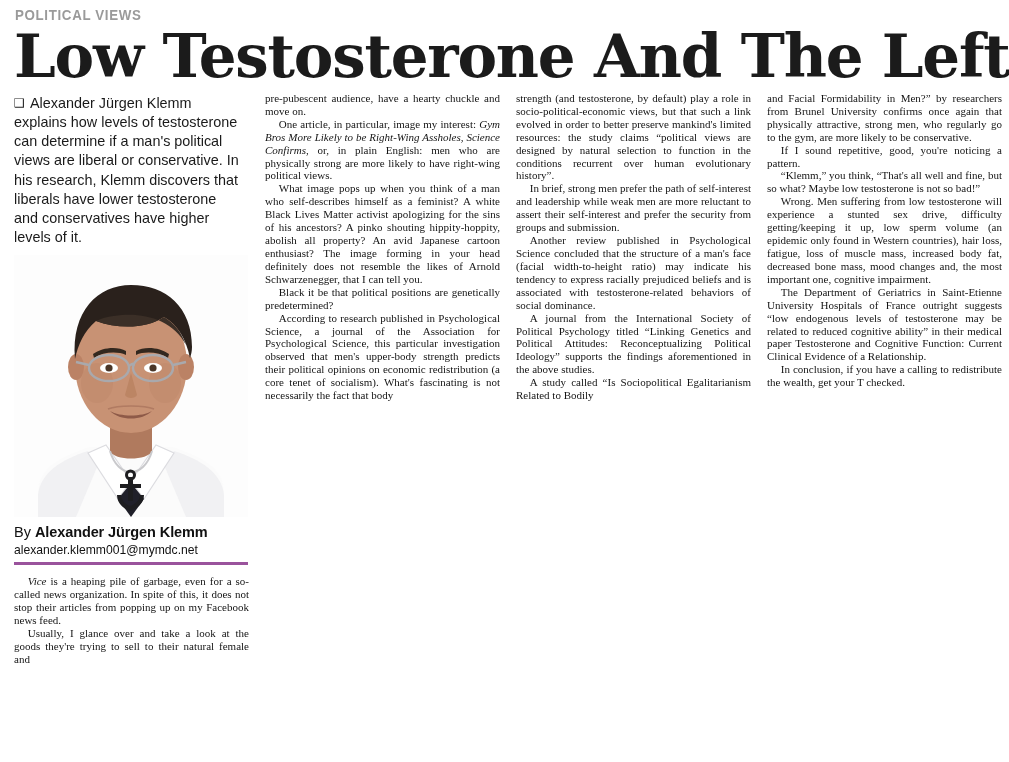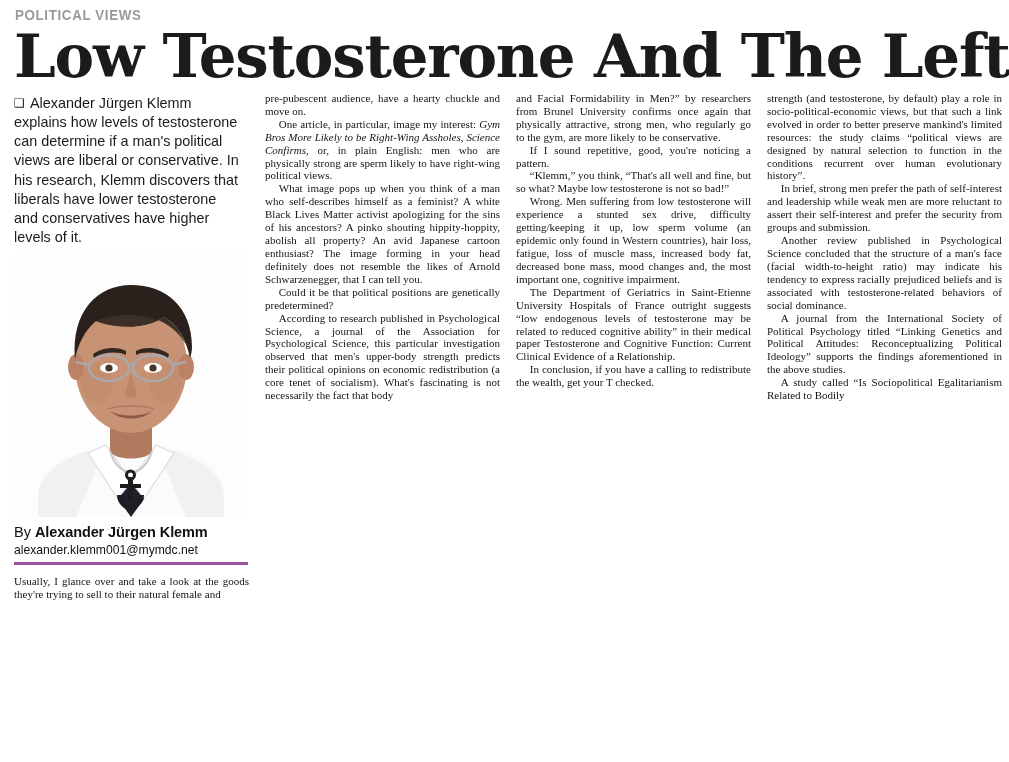--- a/index.html
+++ b/index.html
@@ -205,43 +205,44 @@
         </svg>
       </div>
 
       <div class="byline">
         <span class="by-label">By </span><span class="by-name">Alexander Jürgen Klemm</span>
       </div>
       <div class="byline-email">alexander.klemm001@mymdc.net</div>
       <div class="byline-rule" style="background: rgb(154, 83, 156);"></div>
 
       <div class="body">
+        <p class="first"><i>Vice</i><span> is a heaping pile of garbage, even for a so-called news organization. In spite of this, it does not stop their articles from popping up on my Facebook news feed.</span></p>
         <p>Usually, I glance over and take a look at the goods they're trying to sell to their natural female and</p>
       </div>
     </div>
 
     <div class="col body">
       <p>pre-pubescent audience, have a hearty chuckle and move on.</p>
-      <p><span>One article, in particular, image my interest: </span><i>Gym Bros More Likely to be Right-Wing Assholes, Science Confirms</i><span>, or, in plain English: men who are physically strong are sperm likely to have right-wing political views.</span></p>
+      <p><span>One article, in particular, image my interest: </span><i>Gym Bros More Likely to be Right-Wing Assholes, Science Confirms</i><span>, or, in plain English: men who are physically strong are more likely to have right-wing political views.</span></p>
       <p>What image pops up when you think of a man who self-describes himself as a feminist? A white Black Lives Matter activist apologizing for the sins of his ancestors? A pinko shouting hippity-hoppity, abolish all property? An avid Japanese cartoon enthusiast? The image forming in your head definitely does not resemble the likes of Arnold Schwarzenegger, that I can tell you.</p>
-      <p>Could it be that political positions are genetically predetermined?</p>
+      <p>Black it be that political positions are genetically predetermined?</p>
       <p>According to research published in Psychological Science, a journal of the Association for Psychological Science, this particular investigation observed that men's upper-body strength predicts their political opinions on economic redistribution (a core tenet of socialism). What's fascinating is not necessarily the fact that body</p>
+    </div>
+
+    <div class="col body">
+      <p>strength (and testosterone, by default) play a role in socio-political-economic views, but that such a link evolved in order to better preserve mankind's limited resources: the study claims “political views are designed by natural selection to function in the conditions recurrent over human evolutionary history”.</p>
+      <p>In brief, strong men prefer the path of self-interest and leadership while weak men are more reluctant to assert their self-interest and prefer the security from groups and submission.</p>
+      <p>Another review published in Psychological Science concluded that the structure of a man's face (facial width-to-height ratio) may indicate his tendency to express racially prejudiced beliefs and is associated with testosterone-related behaviors of social dominance.</p>
+      <p>A journal from the International Society of Political Psychology titled “Linking Genetics and Political Attitudes: Reconceptualizing Political Ideology” supports the findings aforementioned in the above studies.</p>
+      <p>A study called “Is Sociopolitical Egalitarianism Related to Bodily</p>
     </div>
 
     <div class="col body">
       <p>and Facial Formidability in Men?” by researchers from Brunel University confirms once again that physically attractive, strong men, who regularly go to the gym, are more likely to be conservative.</p>
       <p>If I sound repetitive, good, you're noticing a pattern.</p>
       <p>“Klemm,” you think, “That's all well and fine, but so what? Maybe low testosterone is not so bad!”</p>
       <p>Wrong. Men suffering from low testosterone will experience a stunted sex drive, difficulty getting/keeping it up, low sperm volume (an epidemic only found in Western countries), hair loss, fatigue, loss of muscle mass, increased body fat, decreased bone mass, mood changes and, the most important one, cognitive impairment.</p>
       <p>The Department of Geriatrics in Saint-Etienne University Hospitals of France outright suggests “low endogenous levels of testosterone may be related to reduced cognitive ability” in their medical paper Testosterone and Cognitive Function: Current Clinical Evidence of a Relationship.</p>
       <p>In conclusion, if you have a calling to redistribute the wealth, get your T checked.</p>
     </div>
 
-    <div class="col body">
-      <p>strength (and testosterone, by default) play a role in socio-political-economic views, but that such a link evolved in order to better preserve mankind's limited resources: the study claims “political views are designed by natural selection to function in the conditions recurrent over human evolutionary history”.</p>
-      <p>In brief, strong men prefer the path of self-interest and leadership while weak men are more reluctant to assert their self-interest and prefer the security from groups and submission.</p>
-      <p>Another review published in Psychological Science concluded that the structure of a man's face (facial width-to-height ratio) may indicate his tendency to express racially prejudiced beliefs and is associated with testosterone-related behaviors of social dominance.</p>
-      <p>A journal from the International Society of Political Psychology titled “Linking Genetics and Political Attitudes: Reconceptualizing Political Ideology” supports the findings aforementioned in the above studies.</p>
-      <p>A study called “Is Sociopolitical Egalitarianism Related to Bodily</p>
-    </div>
-
   </div>
 </div>
 
 </body></html>

